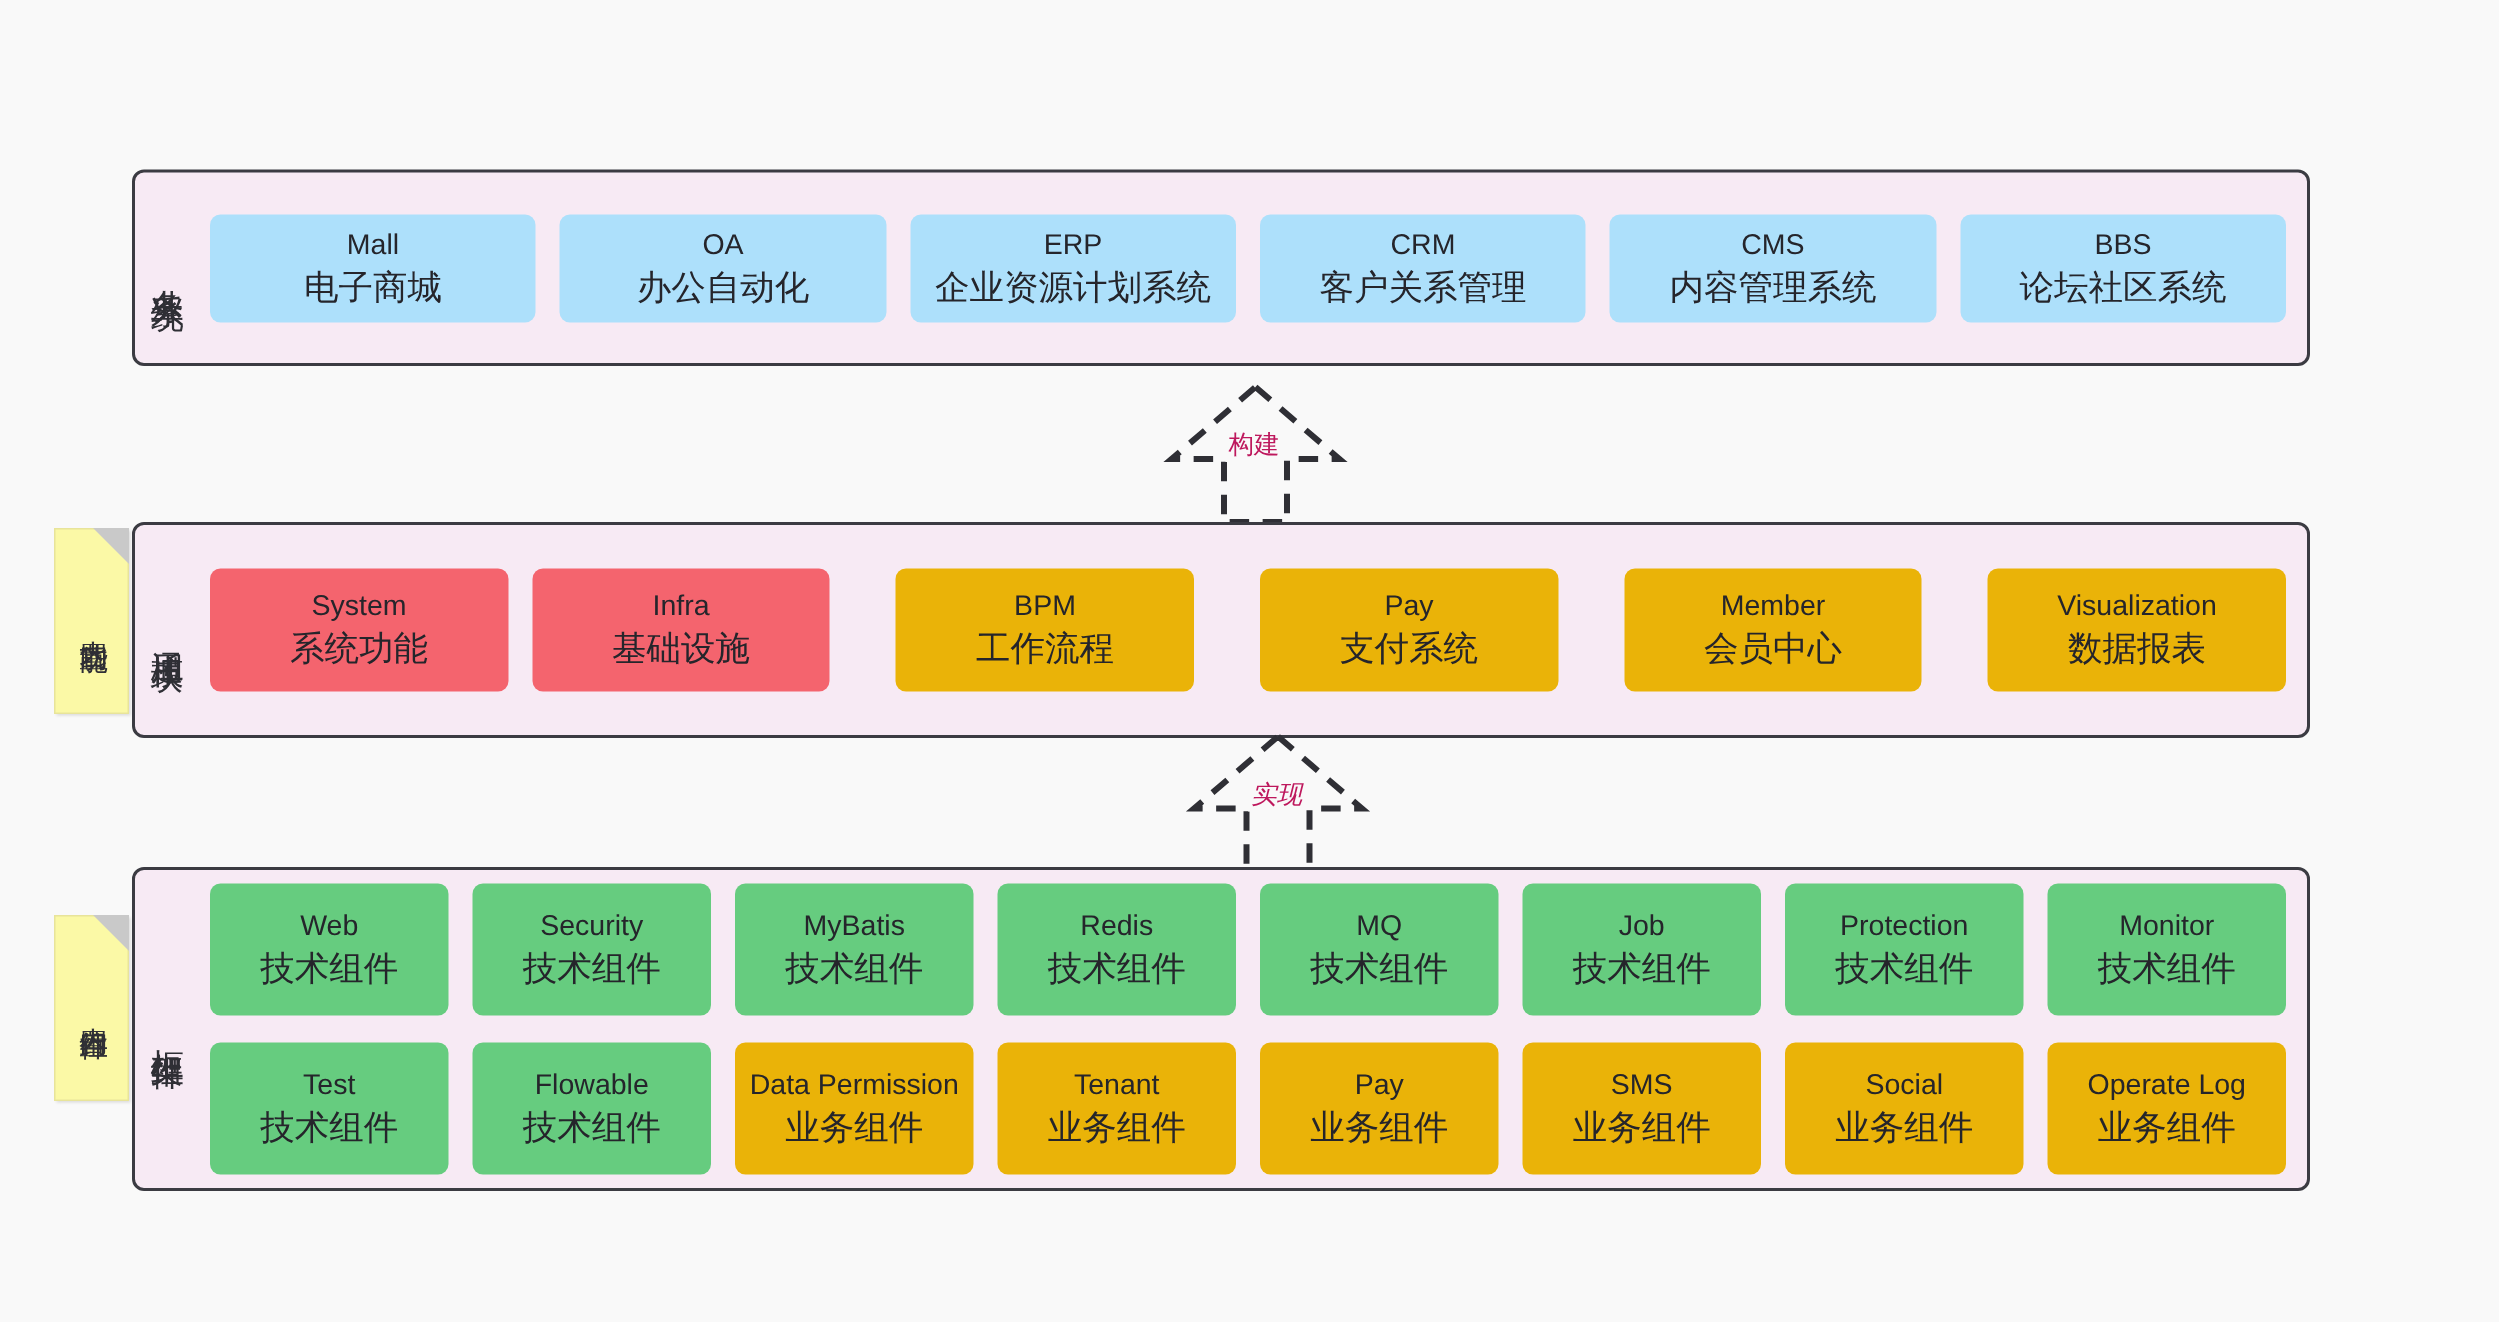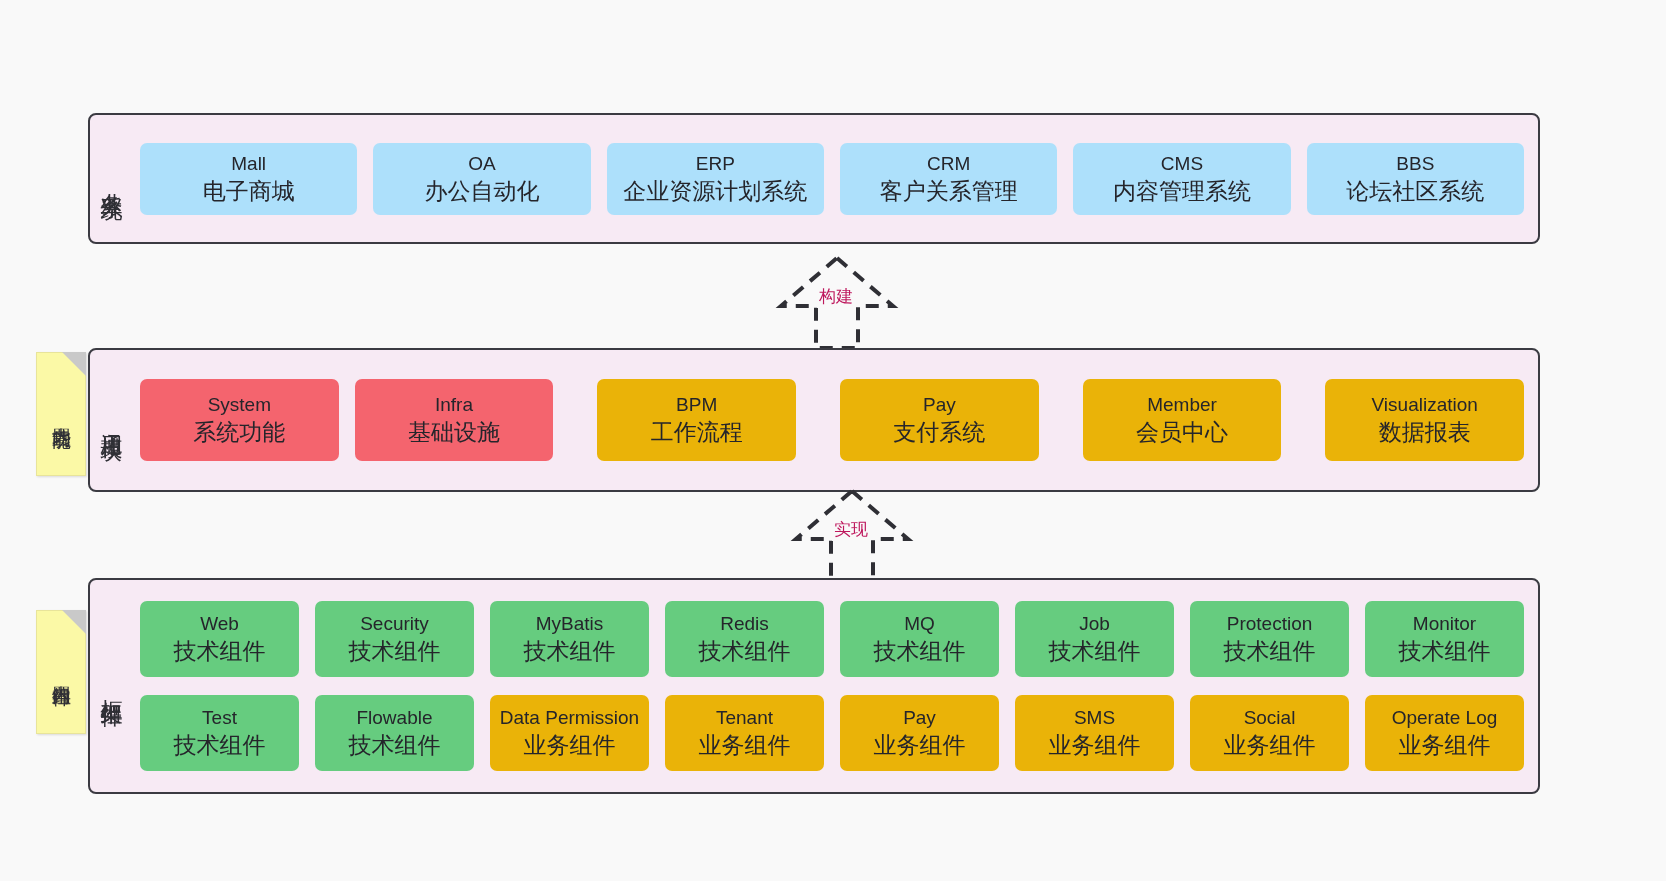--- a/index.html
+++ b/index.html
@@ -83,21 +83,21 @@
   .c-green     { background: #66cc7f; }
   .c-lightgreen{ background: #eab308; }
 
   
   #layer-business { left: 88px;  top: 113px; width: 1452px; height: 131px; }
   #layer-common   { left: 88px;  top: 348px; width: 1452px; height: 144px; }
   #layer-frame    { left: 88px;  top: 578px; width: 1452px; height: 216px; }
 
   #layer-business .card { height: 72px; }
   #layer-common   .card { height: 82px; }
-  #layer-frame    .card { height: 76px; }
+  #layer-frame    .card { height: 88px; }
 
   
   .sticky {
     position: absolute;
     width: 50px;
     background: #fbf9a6;
     border: 1px solid #e8e49a;
     box-shadow: 1px 1px 2px rgba(0,0,0,0.12);
     display: flex;
     align-items: center;
@@ -120,21 +120,21 @@
     height: 0;
     border-top: 24px solid #c9c9c9;
     border-left: 24px solid transparent;
   }
   #sticky-common { left: 36px; top: 352px; height: 124px; }
   #sticky-frame  { left: 36px; top: 610px; height: 124px; }
 
   
   .arrow-wrap { position: absolute; }
   #arrow-build  { left: 745px; top: 252px; width: 185px; height: 100px; }
-  #arrow-impl   { left: 760px; top: 485px; width: 185px; height: 100px; }
+  #arrow-impl   { left: 760px; top: 485px; width: 185px; height: 100px; font-style: italic; }
 
   .arrow-label {
     position: absolute;
     font-size: 17px;
     color: #be185d;
     background: #f9f9f9;
     padding: 0 2px;
     white-space: nowrap;
     user-select: none;
   }

